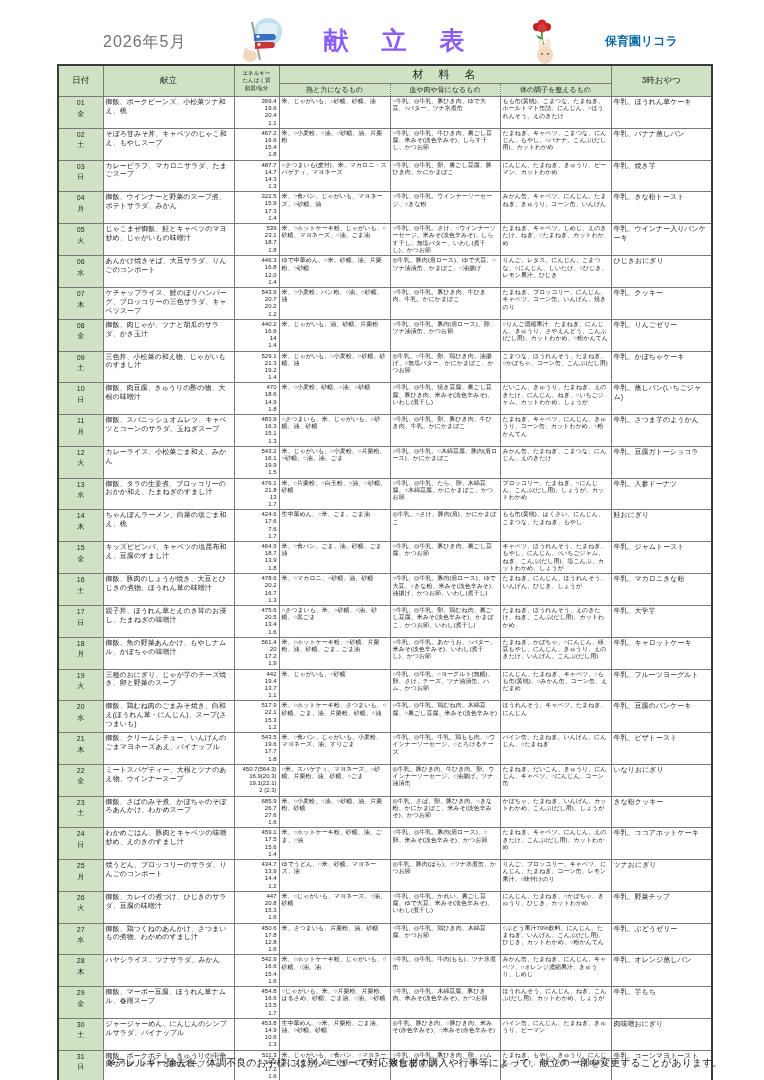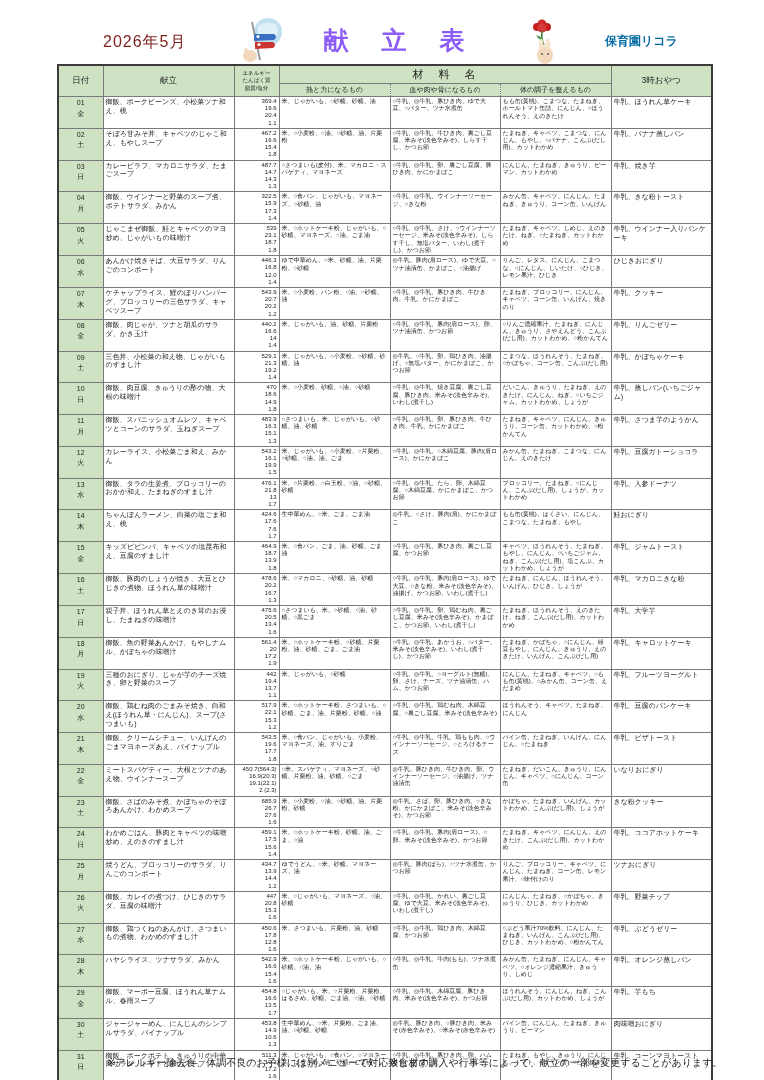--- a/index.html
+++ b/index.html
@@ -1,21 +1,21 @@
 <!DOCTYPE html>
 <html><head>
 <meta charset="utf-8">
 <style>
   * { box-sizing: border-box; margin: 0; padding: 0; }
   html,body { background:#e8e8e8; }
   body { font-family: "Liberation Sans", "DejaVu Sans", sans-serif; }
   .sheet { position:relative; width:764px; height:1080px; background:#ffffff; margin:0 auto; overflow:hidden; color:#222; }
 
   
-  .month-label { position:absolute; left:103px; top:32px; font-size:16px; color:#7f1d1d; letter-spacing:1px; }
+  .month-label { position:absolute; left:103px; top:32px; font-size:16px; color:#737373; letter-spacing:1px; }
   .page-title  { position:absolute; left:14px; top:24px; width:764px; text-align:center; font-size:25px; font-weight:600; color:#8b5cf6; letter-spacing:4px; }
   .org-name    { position:absolute; left:605px; top:33px; font-size:12px; font-weight:bold; color:#0369a1; }
   .icon-left   { position:absolute; left:238px; top:16px; }
   .icon-right  { position:absolute; left:527px; top:15px; }
 
   
   table.menu { position:absolute; left:57px; top:64px; width:654px; border-collapse:collapse; table-layout:fixed; }
   table.menu col.c1{width:45px} table.menu col.c2{width:131px} table.menu col.c3{width:45px}
   table.menu col.c4{width:111px} table.menu col.c5{width:110px} table.menu col.c6{width:111px} table.menu col.c7{width:101px}
 

